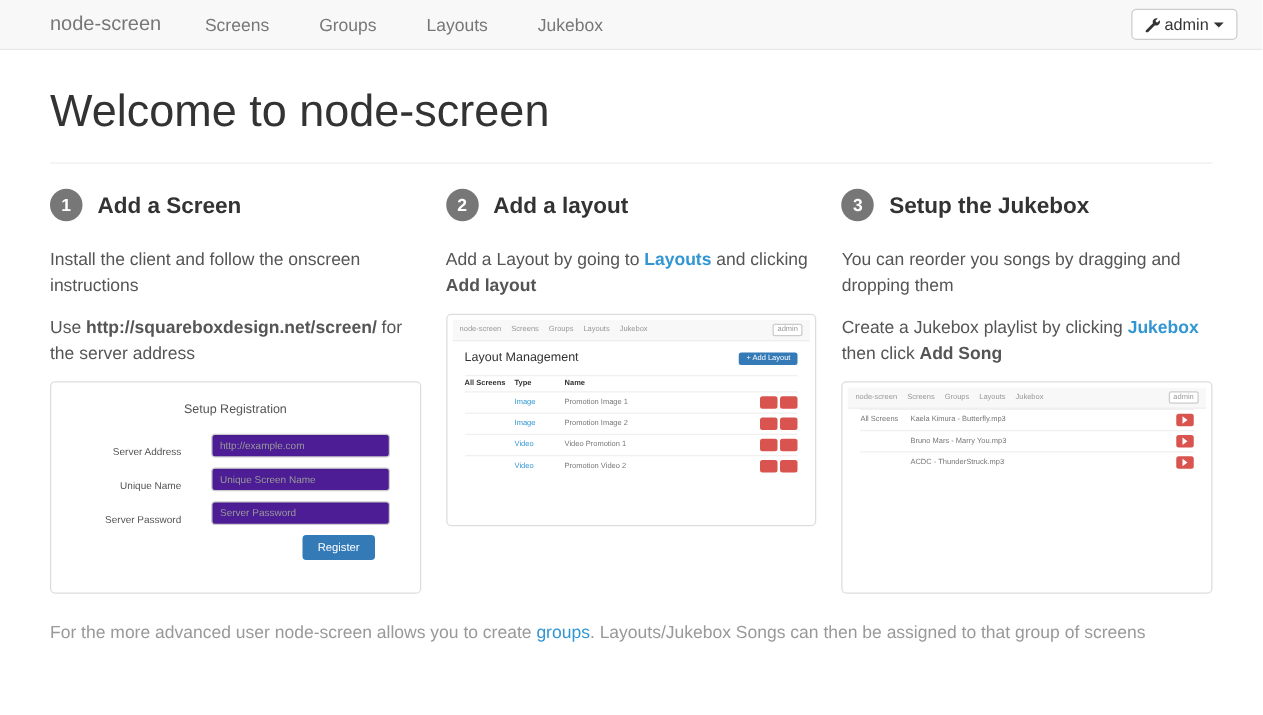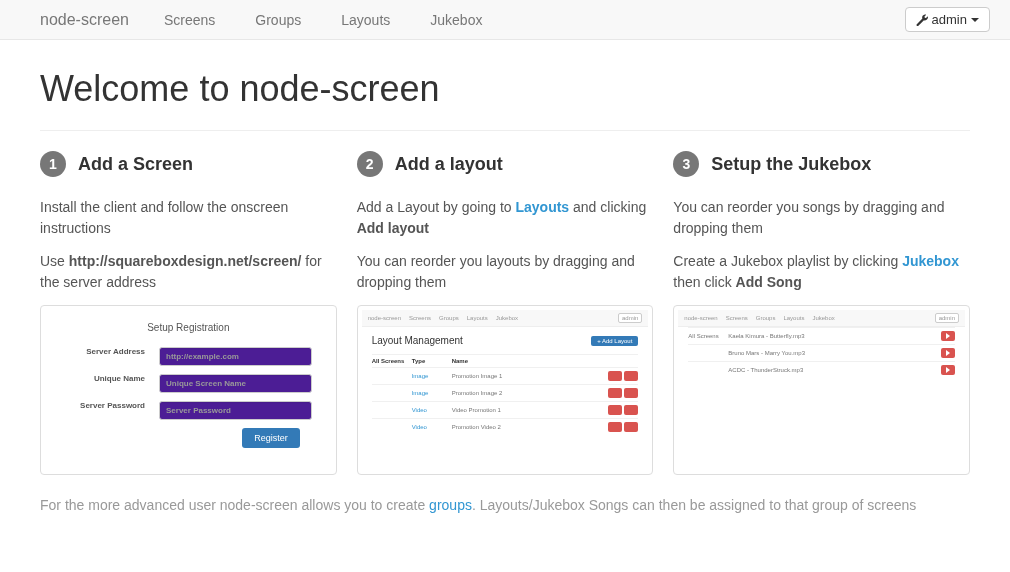--- a/index.html
+++ b/index.html
@@ -43,21 +43,21 @@
 .mini-row .t-sidebar { width: 40px; }
 .mini-row .t-type { width: 40px; color: #3196d2; }
 .mini-row .t-name { flex: 1; }
 .mini-row .t-act { width: 14px; height: 10px; background: #d9534f; border-radius: 2px; margin-left: 2px; }
 .mini-row .t-play { width: 14px; height: 10px; background: #d9534f; border-radius: 2px; margin-left: 2px; position: relative; }
 .mini-row .t-play::after { content: ''; position: absolute; left: 5px; top: 2px; border-left: 4px solid #fff; border-top: 3px solid transparent; border-bottom: 3px solid transparent; }
 .mini-head { font-weight: bold; color: #333; }
 
 .reg-thumb { padding: 12px 20px; font-size: 9px; }
 .reg-title { text-align: center; font-size: 10px; color: #555; margin-bottom: 14px; }
-.reg-row { display: flex; align-items: flex-start; gap: 14px; margin-bottom: 8px; font-weight: bold; }
+.reg-row { display: flex; align-items: flex-end; gap: 24px; margin-bottom: 8px; }
 .reg-label { width: 80px; text-align: right; color: #555; font-size: 8px; }
 .reg-input { flex: 1; border: 1px solid #ccc; border-radius: 3px; padding: 4px 6px; font-size: 8px; color: #999; background: #4c1d95; box-shadow: inset 0 1px 1px rgba(0,0,0,0.07); }
 .reg-btn-row { display: flex; justify-content: flex-end; padding-right: 12px; }
 .reg-btn { background: #337ab7; color: #fff; padding: 5px 12px; border-radius: 3px; font-size: 9px; }
 
 .footer-text { color: #999; padding: 20px 0; font-size: 14px; line-height: 1.5; }
 .footer-text a { color: #3196d2; text-decoration: none; }
 </style>
 </head>
 <body>
@@ -118,21 +118,20 @@
     </div>
 
     <div class="col">
       <div class="step-heading">
         <div class="step-num">2</div>
         <div class="step-title">Add a layout</div>
       </div>
       <p class="step-text">
         <span>Add a Layout by going to </span><a>Layouts</a><span> and clicking </span><b>Add layout</b>
       </p>
-      <p class="step-text">You can reorder you layouts by dragging and dropping them</p>
       <div class="thumb">
         <div class="thumb-inner">
           <div class="mini-nav">
             <div class="mini-nav-links">
               <span>node-screen</span>
               <span>Screens</span>
               <span>Groups</span>
               <span>Layouts</span>
               <span>Jukebox</span>
             </div>

